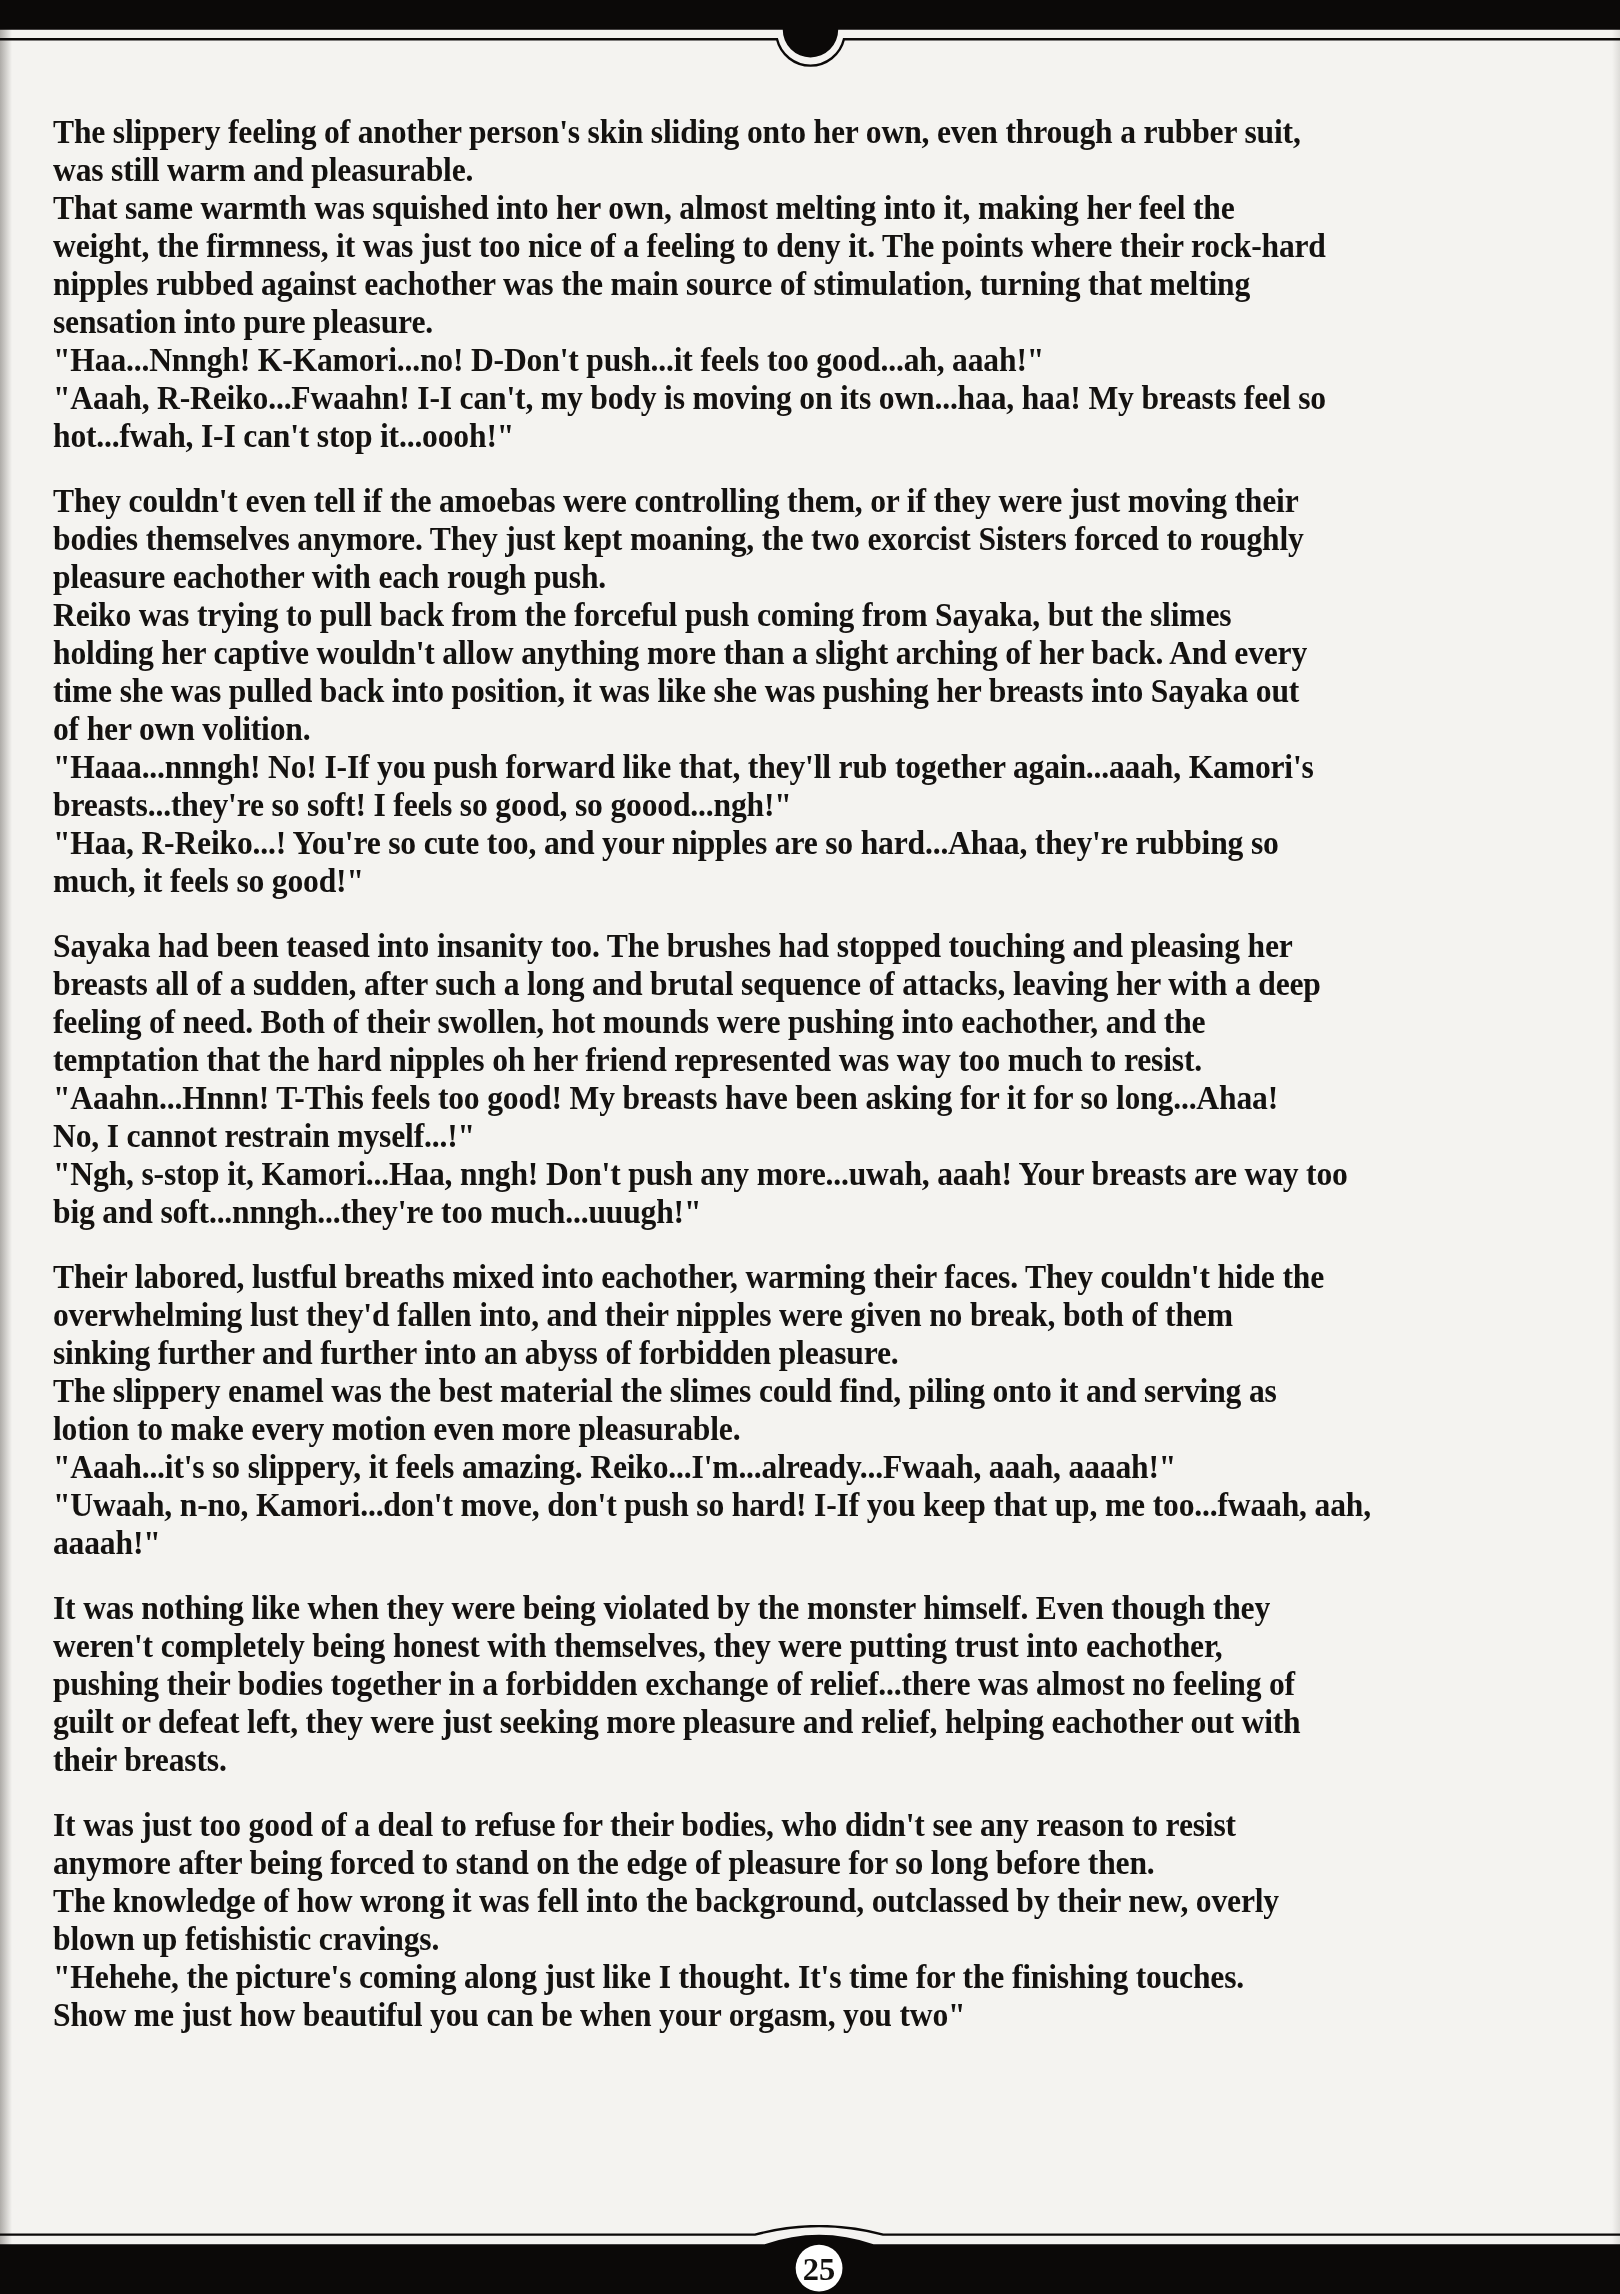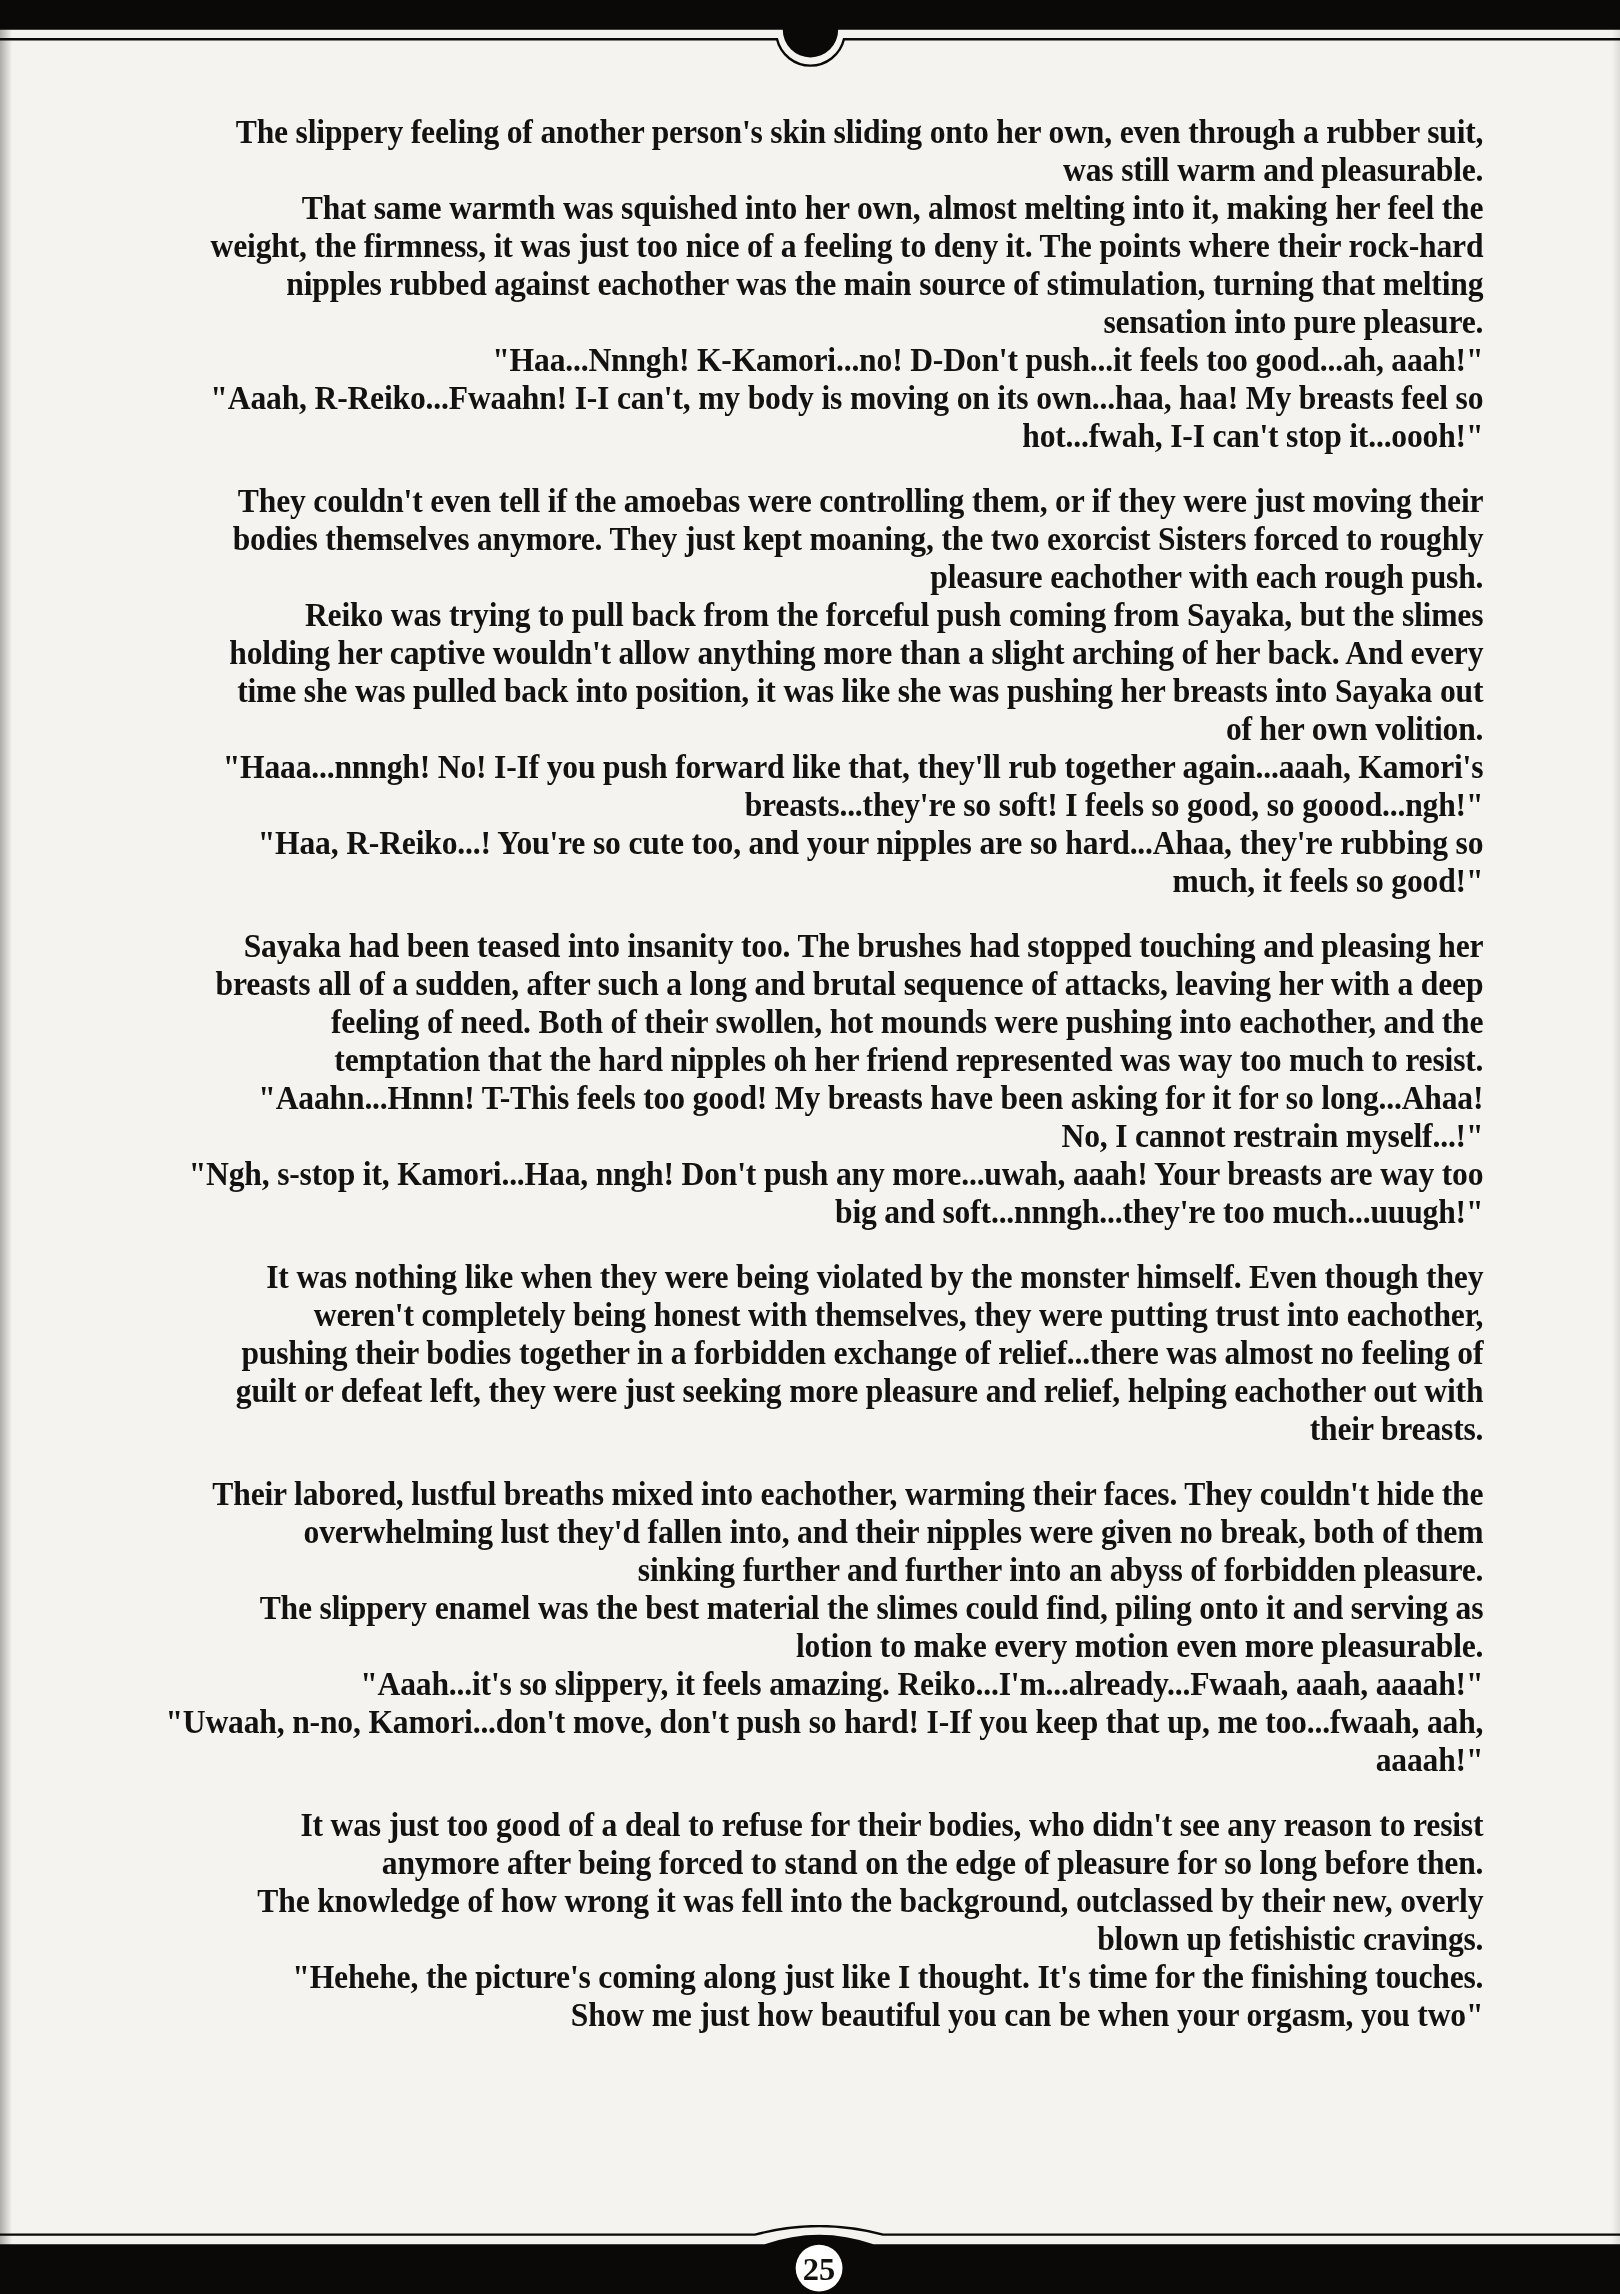--- a/index.html
+++ b/index.html
@@ -34,21 +34,20 @@
     width: 7.6px;
     background: linear-gradient(to left, rgba(60,55,50,0.12), rgba(60,55,50,0.0));
     pointer-events: none;
   }
   .content {
     position: absolute;
     left: 53px;
     right: 29px;
     top: 113px;
     color: #141210;
-    text-align: right;
   }
   .para {
     margin: 0 0 27px 0;
   }
   .para:last-child { margin-bottom: 0; }
   .line {
     font-size: 34px;
     font-weight: bold;
     line-height: 38px;
     height: 38px;
@@ -102,35 +101,35 @@
       <div class="line">Sayaka had been teased into insanity too. The brushes had stopped touching and pleasing her</div>
       <div class="line">breasts all of a sudden, after such a long and brutal sequence of attacks, leaving her with a deep</div>
       <div class="line">feeling of need. Both of their swollen, hot mounds were pushing into eachother, and the</div>
       <div class="line">temptation that the hard nipples oh her friend represented was way too much to resist.</div>
       <div class="line">"Aaahn...Hnnn! T-This feels too good! My breasts have been asking for it for so long...Ahaa!</div>
       <div class="line">No, I cannot restrain myself...!"</div>
       <div class="line">"Ngh, s-stop it, Kamori...Haa, nngh! Don't push any more...uwah, aaah! Your breasts are way too</div>
       <div class="line">big and soft...nnngh...they're too much...uuugh!"</div>
     </div>
     <div class="para">
-      <div class="line">It was nothing like when they were being violated by the monster himself. Even though they</div>
-      <div class="line">weren't completely being honest with themselves, they were putting trust into eachother,</div>
-      <div class="line">pushing their bodies together in a forbidden exchange of relief...there was almost no feeling of</div>
-      <div class="line">guilt or defeat left, they were just seeking more pleasure and relief, helping eachother out with</div>
-      <div class="line">their breasts.</div>
-    </div>
-    <div class="para">
       <div class="line">Their labored, lustful breaths mixed into eachother, warming their faces. They couldn't hide the</div>
       <div class="line">overwhelming lust they'd fallen into, and their nipples were given no break, both of them</div>
       <div class="line">sinking further and further into an abyss of forbidden pleasure.</div>
       <div class="line">The slippery enamel was the best material the slimes could find, piling onto it and serving as</div>
       <div class="line">lotion to make every motion even more pleasurable.</div>
       <div class="line">"Aaah...it's so slippery, it feels amazing. Reiko...I'm...already...Fwaah, aaah, aaaah!"</div>
       <div class="line">"Uwaah, n-no, Kamori...don't move, don't push so hard! I-If you keep that up, me too...fwaah, aah,</div>
       <div class="line">aaaah!"</div>
+    </div>
+    <div class="para">
+      <div class="line">It was nothing like when they were being violated by the monster himself. Even though they</div>
+      <div class="line">weren't completely being honest with themselves, they were putting trust into eachother,</div>
+      <div class="line">pushing their bodies together in a forbidden exchange of relief...there was almost no feeling of</div>
+      <div class="line">guilt or defeat left, they were just seeking more pleasure and relief, helping eachother out with</div>
+      <div class="line">their breasts.</div>
     </div>
     <div class="para">
       <div class="line">It was just too good of a deal to refuse for their bodies, who didn't see any reason to resist</div>
       <div class="line">anymore after being forced to stand on the edge of pleasure for so long before then.</div>
       <div class="line">The knowledge of how wrong it was fell into the background, outclassed by their new, overly</div>
       <div class="line">blown up fetishistic cravings.</div>
       <div class="line">"Hehehe, the picture's coming along just like I thought. It's time for the finishing touches.</div>
       <div class="line">Show me just how beautiful you can be when your orgasm, you two"</div>
     </div>
   </div>

